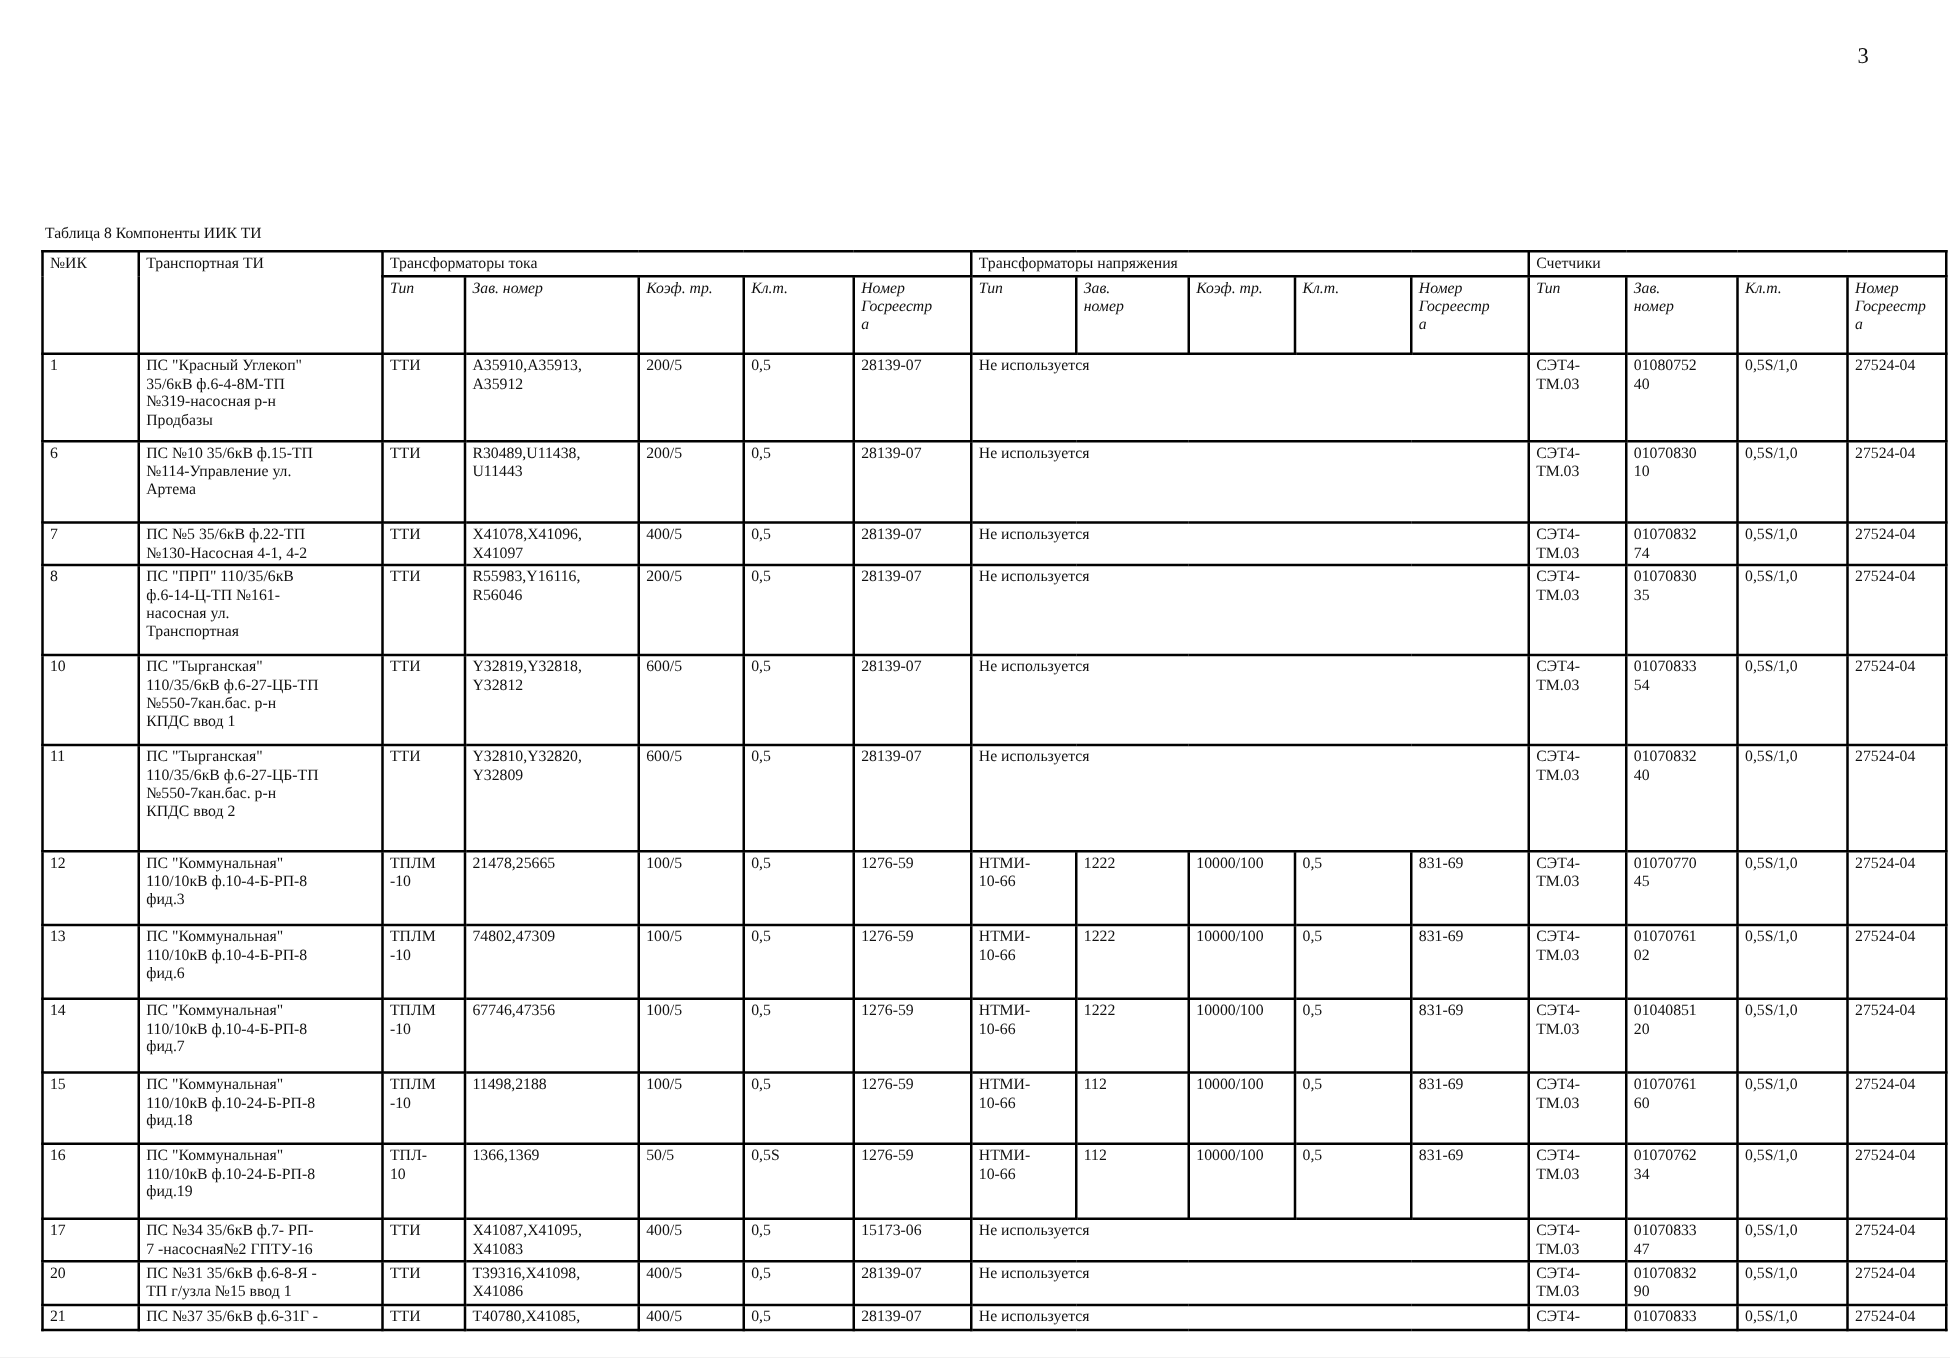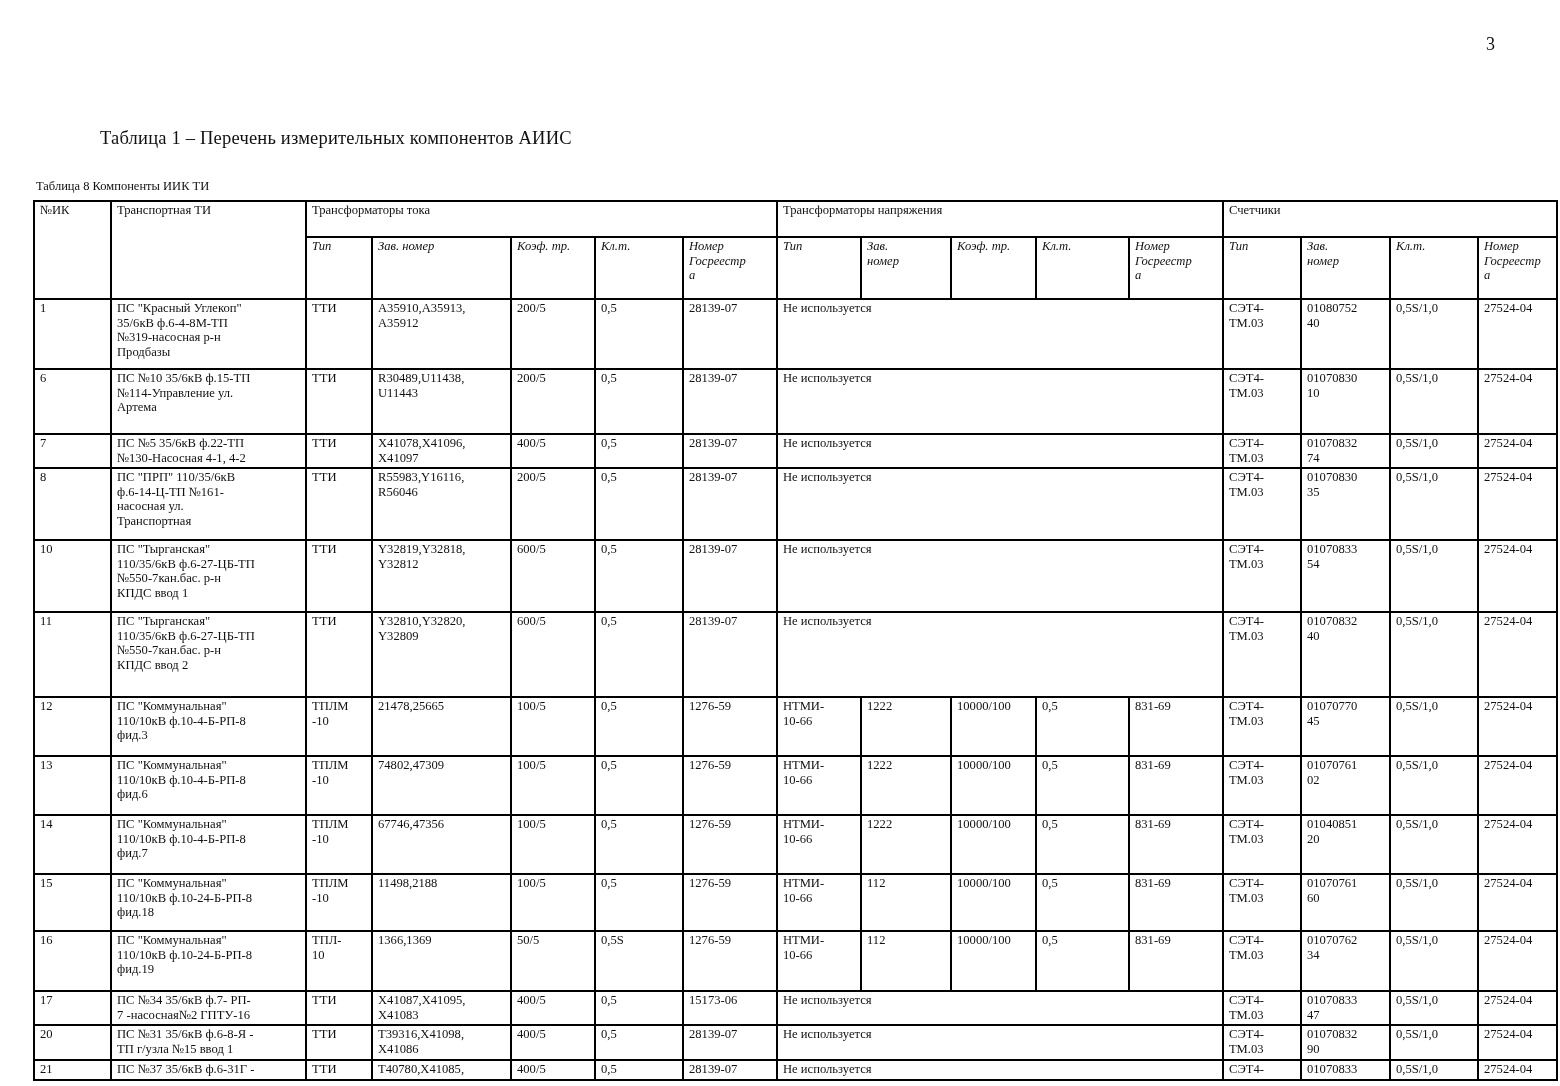--- a/index.html
+++ b/index.html
@@ -33,21 +33,21 @@
     border:2px solid #000;
     padding:1px 4px 2px 5px;
     font-size:12.6px;
     line-height:1.16;
     font-weight:normal;
     text-align:left;
     vertical-align:top;
     white-space:pre-line;
     overflow:hidden;
   }
-  thead tr.grp-row{height:36px;}
+  thead tr.grp-row{height:20px;}
   thead tr.sub-row{height:62px;font-style:italic;}
   tbody tr:nth-child(1){height:70px;}
   tbody tr:nth-child(2){height:65px;}
   tbody tr:nth-child(3){height:33px;}
   tbody tr:nth-child(4){height:72px;}
   tbody tr:nth-child(5){height:72px;}
   tbody tr:nth-child(6){height:85px;}
   tbody tr:nth-child(7){height:59px;}
   tbody tr:nth-child(8){height:59px;margin-left:45px;}
   tbody tr:nth-child(9){height:59px;border-radius:23px;}
@@ -55,21 +55,20 @@
   tbody tr:nth-child(11){height:60px;}
   tbody tr:nth-child(12){height:34px;}
   tbody tr:nth-child(13){height:34px;}
   tbody tr:nth-child(14){height:20px;}
 </style>
 </head>
 <body>
 
 <div class="page">
   <div class="page-number">3</div>
-  <div class="doc-title">Таблица 1 – Перечень измерительных компонентов АИИС</div>
   <div class="table-caption">Таблица 8 Компоненты ИИК ТИ</div>
 
   <table class="main">
     <colgroup>
       <col style="width:77px">
         <col style="width:195px">
       <col style="width:66px">
         <col style="width:139px">
         <col style="width:84px">
         <col style="width:88px">

